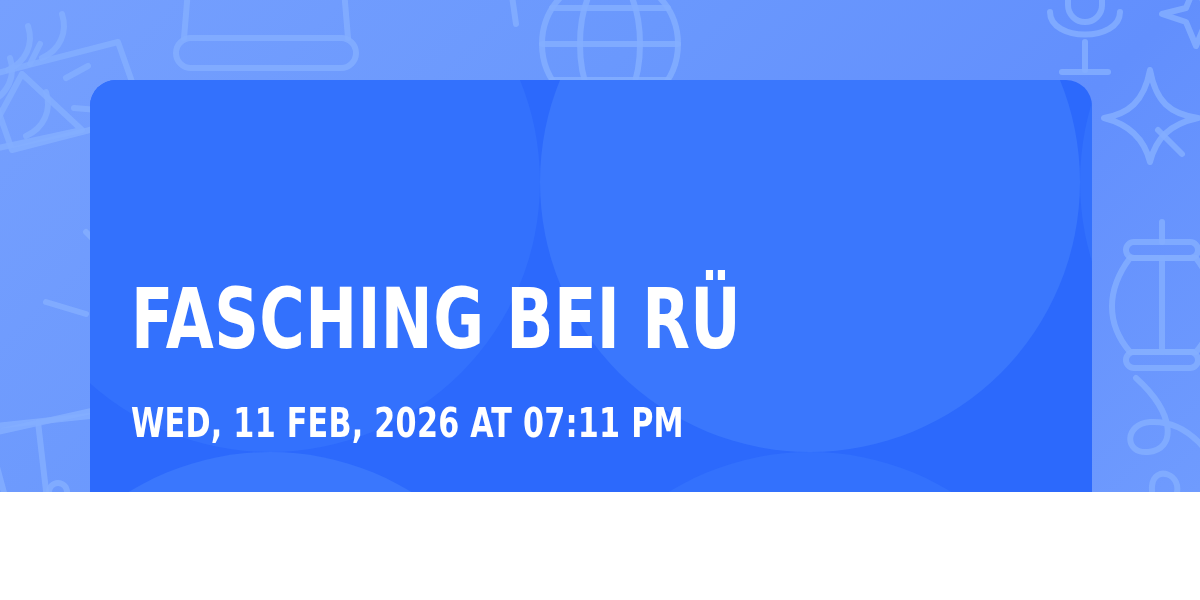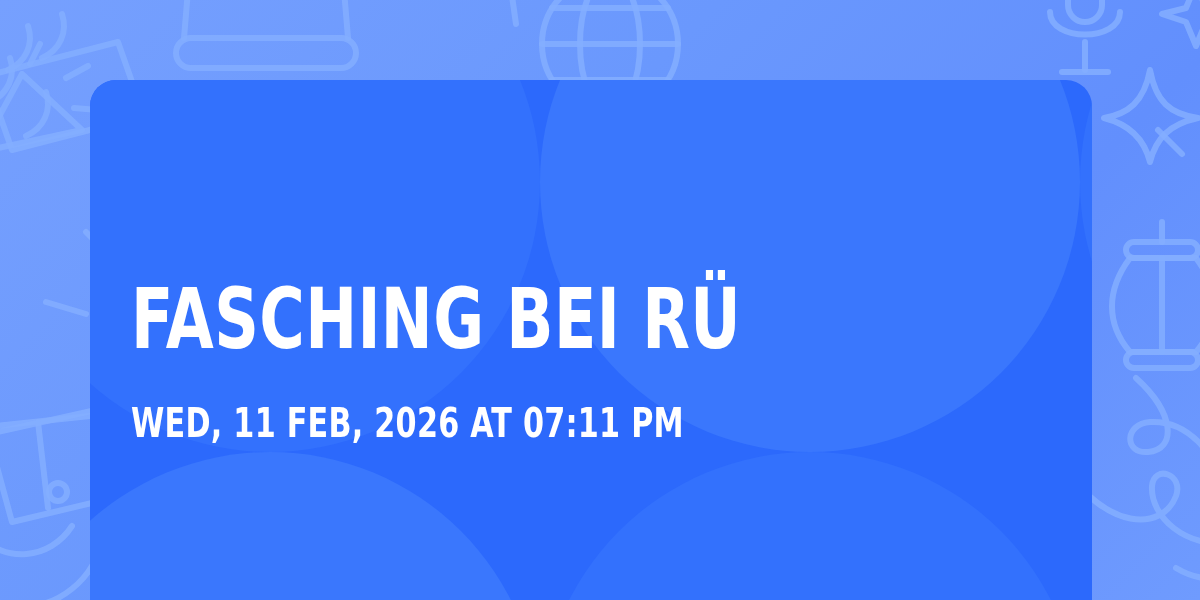--- a/index.html
+++ b/index.html
@@ -9,21 +9,21 @@
   body {
     width: 1200px;
     height: 600px;
     overflow: hidden;
     font-family: "Liberation Sans", sans-serif;
   }
 
   #stage {
     position: relative;
     width: 1200px;
-    height: 600px;
+    height: 492px;
     overflow: hidden;
     background: linear-gradient(135deg, #76a0fe 0%, #6a98fd 40%, #628ffd 70%, #6f9bfe 100%);
   }
 
   
   .wallpaper {
     position: absolute;
     inset: 0;
     overflow: hidden;
     pointer-events: none;

